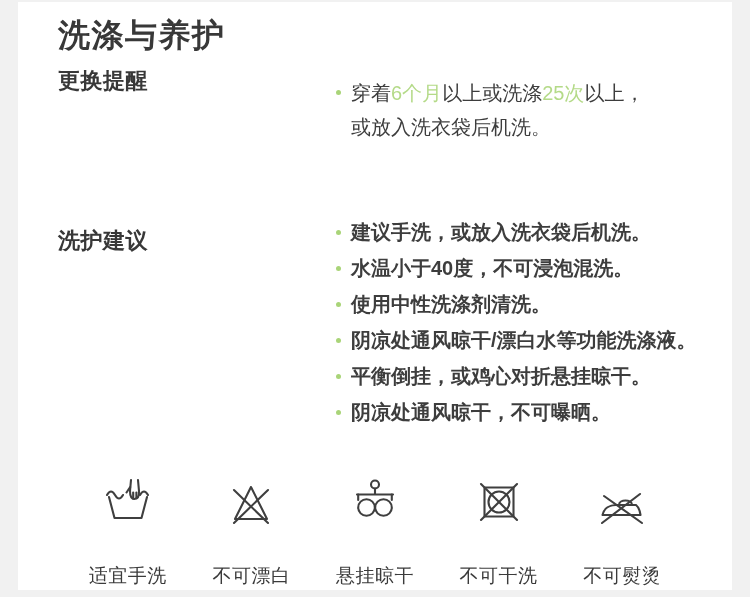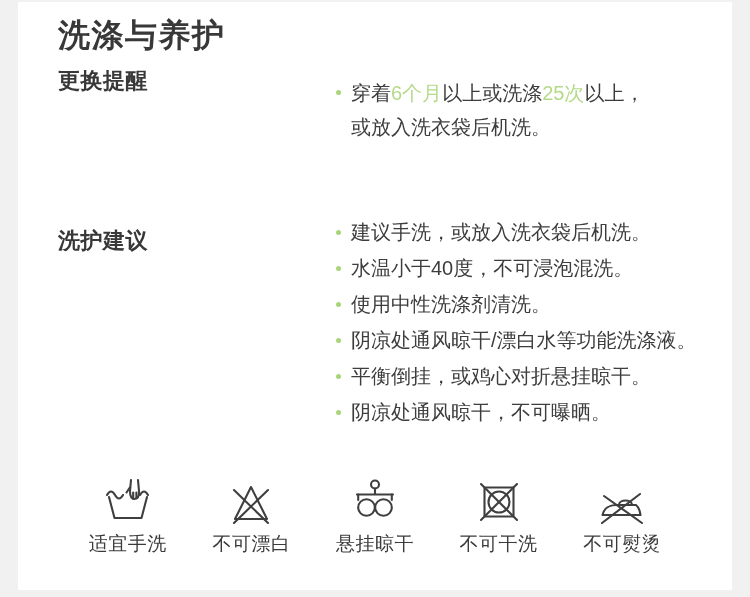--- a/index.html
+++ b/index.html
@@ -22,39 +22,39 @@
     font-size:22px;font-weight:bold;color:#383838;letter-spacing:0.5px;
   }
   .sec1-label{top:64px;}
   .sec2-label{top:224px;}
   .sec1-content{
     position:absolute;left:318px;top:74px;width:388px;
     font-size:20px;line-height:34px;color:#3d3d3d;
   }
   .sec2-content{
     position:absolute;left:318px;top:212px;width:400px;
-    font-size:20px;line-height:36px;color:#3d3d3d;
+    font-size:20px;line-height:36px;color:#3d3d3d;font-weight:bold;
   }
   ul.bullets{list-style:none;margin:0;padding:0;}
   ul.bullets li{display:flex;align-items:flex-start;}
   .dot{
     width:5px;height:5px;border-radius:50%;background:#a9d478;
     flex-shrink:0;margin-right:10px;
   }
   .sec1-content .dot{margin-top:14px;}
   .sec2-content .dot{margin-top:16px;}
   .indent{padding-left:15px;}
   .hl{color:#b4da88;}
   .group2{margin-top:29px;}
   .icons-row{
     position:absolute;left:48px;top:476px;width:618px;
     display:flex;justify-content:space-between;
   }
   .icon-item{
-    width:124px;display:flex;flex-direction:column;align-items:center;
+    width:124px;display:flex;flex-direction:column;align-items:center;gap:32px;
   }
   .icon-item svg{display:block;}
   .icon-label{
     margin-top:5px;font-size:19px;color:#3b3b3b;letter-spacing:0.5px;
   }
 </style>
 </head>
 <body>
 
 <div class="card">

